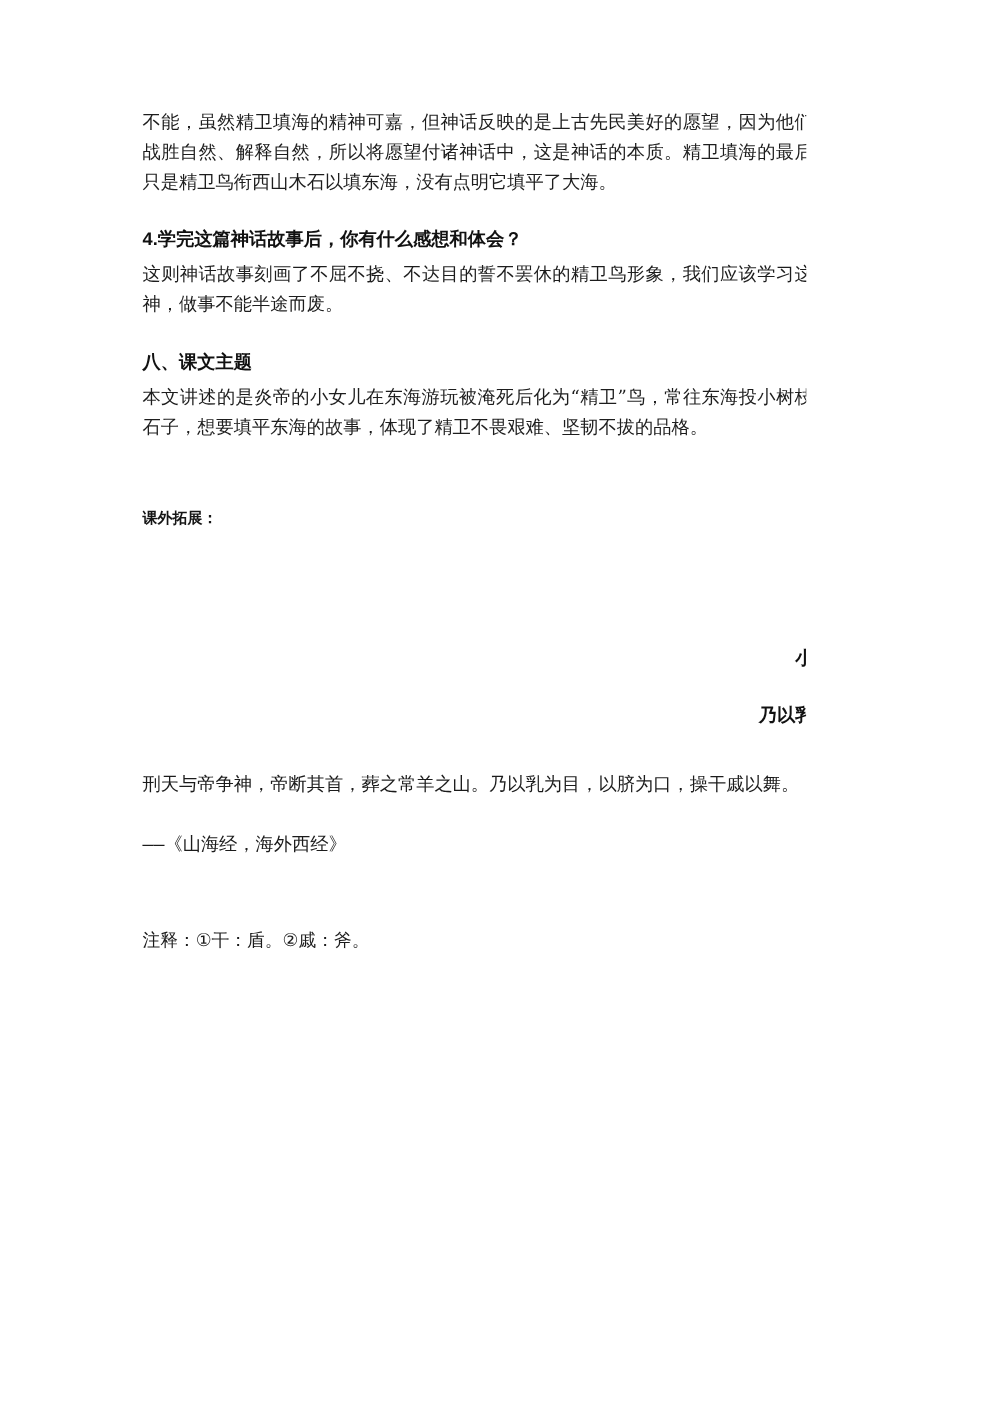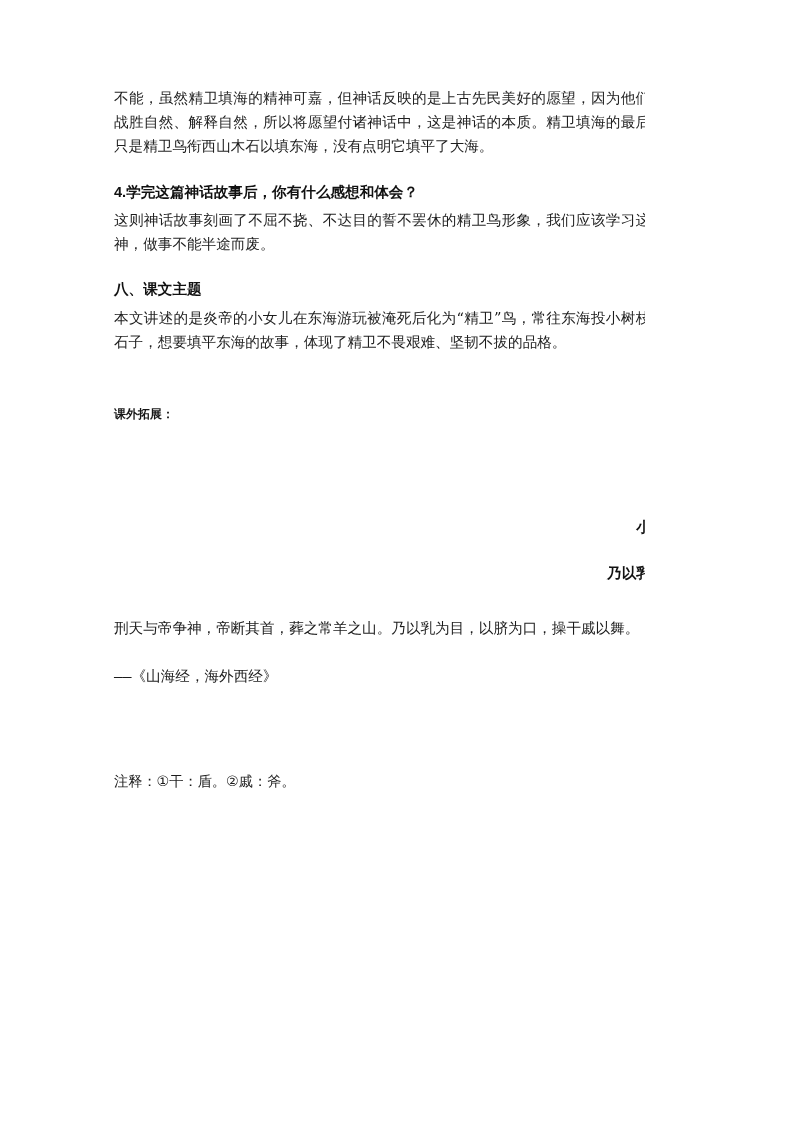--- a/index.html
+++ b/index.html
@@ -26,21 +26,21 @@
   .serif {
     font-family: "DejaVu Serif", "Liberation Serif", serif;
     font-size: 14.6px;
     line-height: 24px;
     color: #1d1d1d;
     text-align: justify;
     text-justify: inter-character;
     margin: 0;
   }
   .serif-bold {
-    font-family: Liberation Mono, monospace;
+    font-family: Liberation Sans, sans-serif;
     font-size: 14.6px;
     line-height: 24px;
     color: #111111;
     font-weight: bold;
     margin: 0;
   }
   .sans-bold {
     font-family: Liberation Sans, sans-serif;
     font-size: 14.6px;
     line-height: 24px;
@@ -118,17 +118,17 @@
 
     <div class="sec" style="margin-top:52px;">
       <p class="extension-label">课外拓展：</p>
     </div>
 
     <div class="sec" style="margin-top:92px;">
       <p class="sans-bold centered">小古文</p>
       <p class="sans-bold centered" style="margin-top:22px;">乃以乳为目</p>
       <p class="classical" style="margin-top:32px;">刑天与帝争神，帝断其首，葬之常羊之山。乃以乳为目，以脐为口，操干戚以舞。</p>
       <p class="classical" style="margin-top:24px;">——《山海经，海外西经》</p>
-      <p class="notes" style="margin-top:80px;">注释：①干：盾。②戚：斧。</p>
+      <p class="notes" style="margin-top:52px;">注释：①干：盾。②戚：斧。</p>
     </div>
 
   </div>
 </div>
 
 </body></html>

